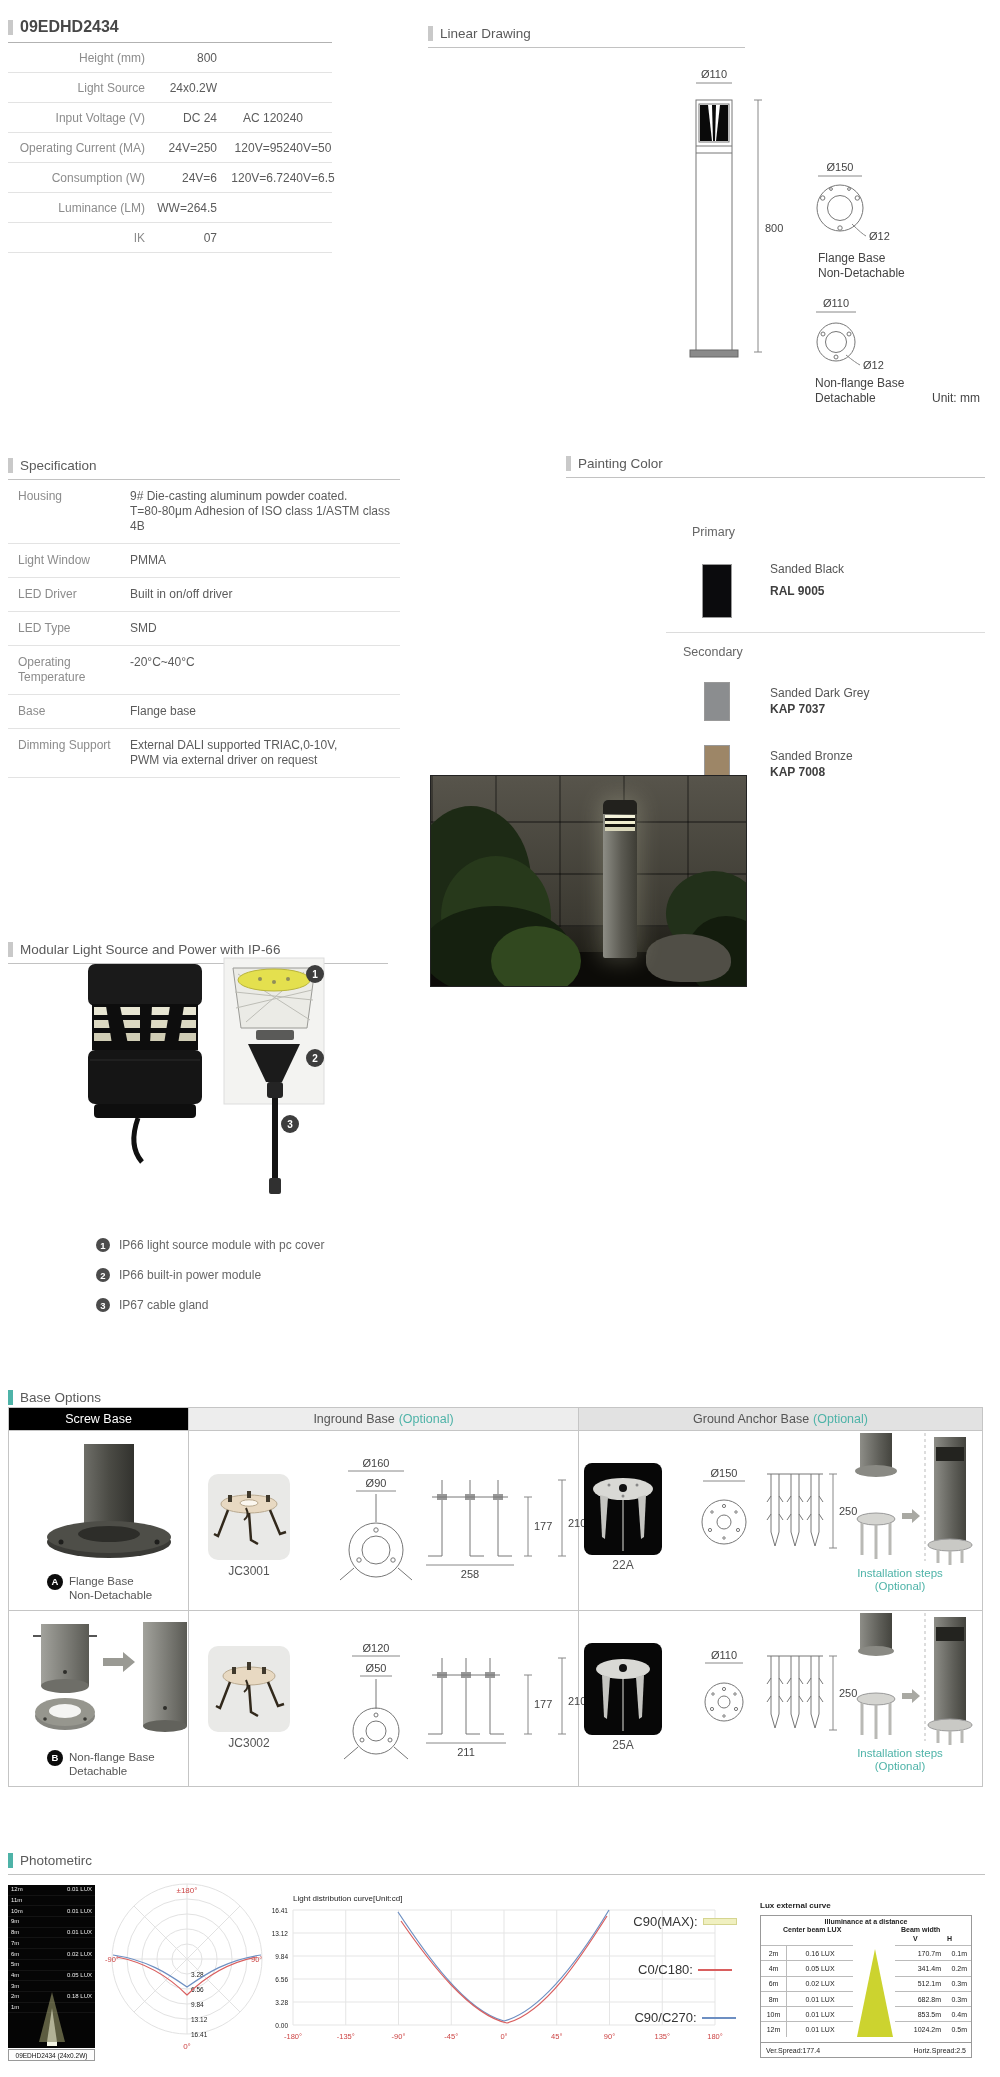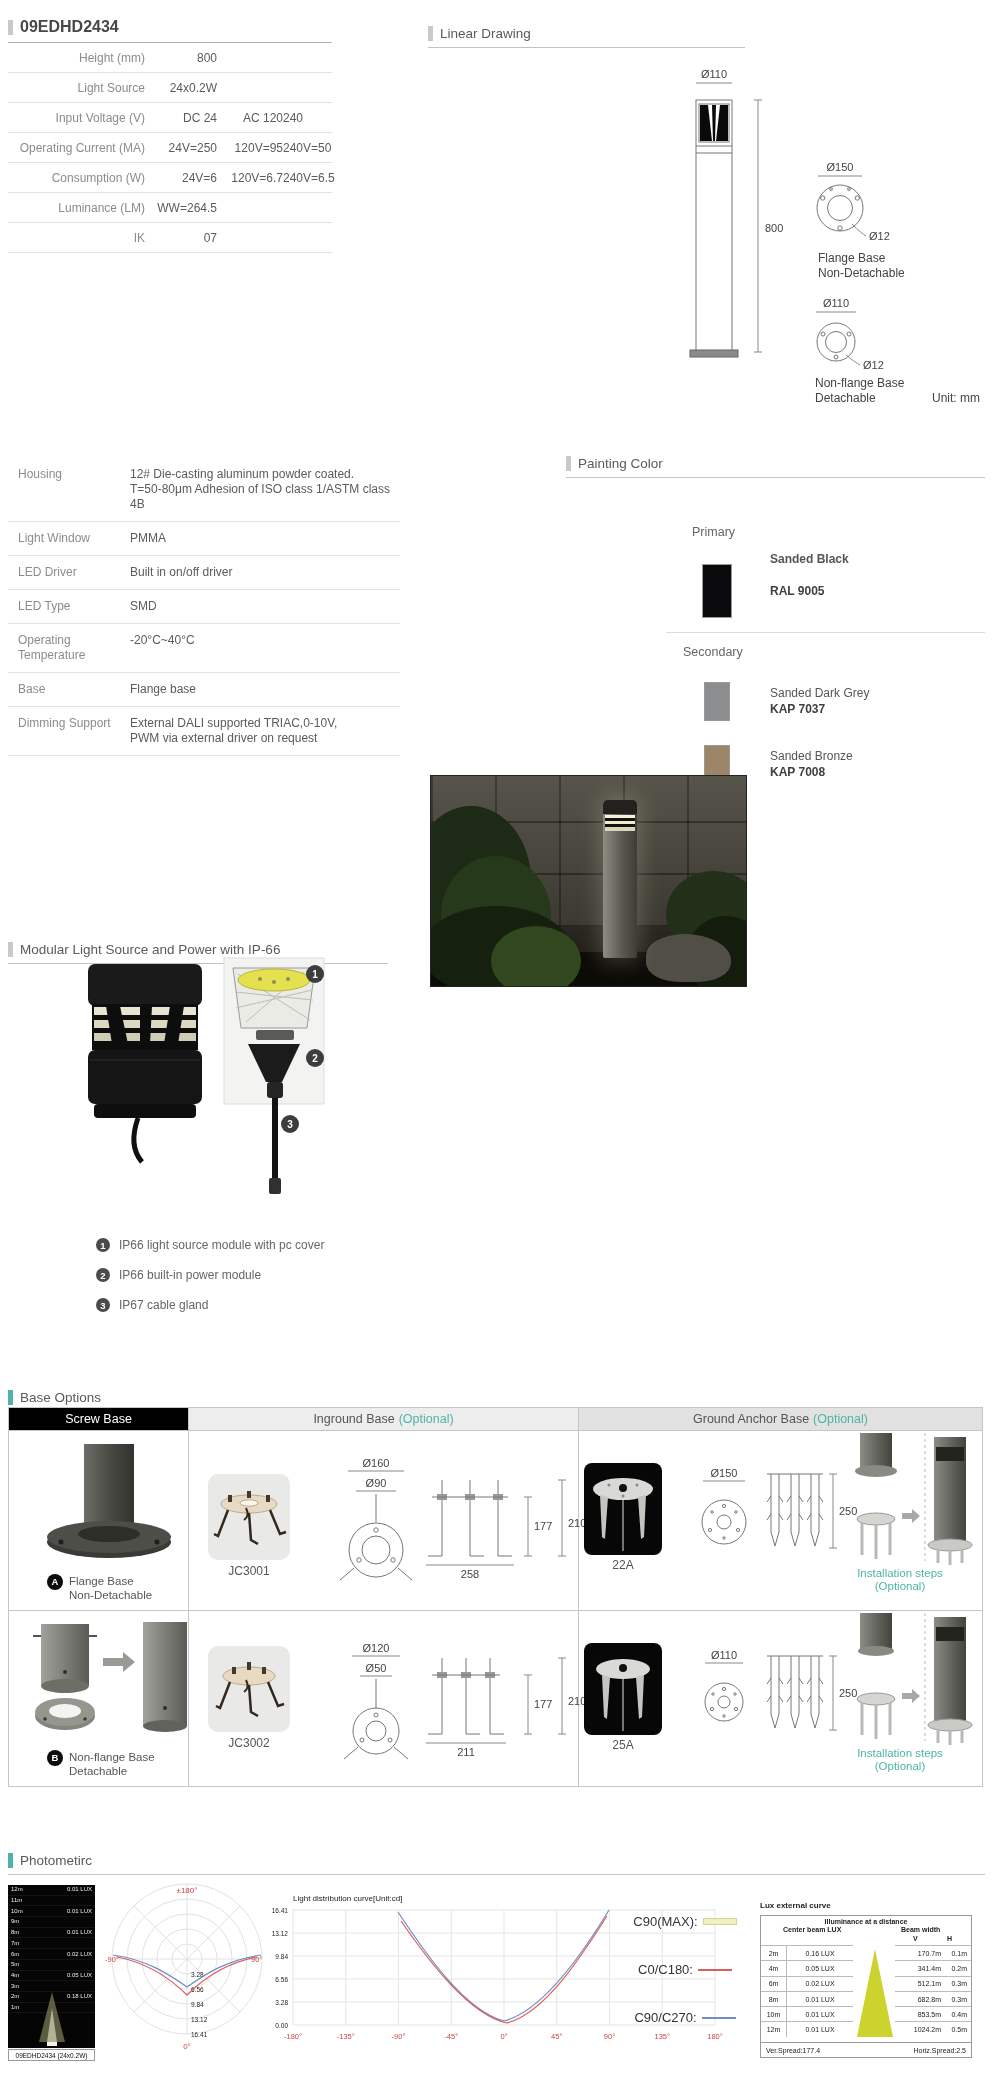--- a/index.html
+++ b/index.html
@@ -219,25 +219,29 @@
         <path d="M418,299 Q428,307 432,309" class="ddim"></path>
         <text x="435" y="313" class="dim-t">Ø12</text>
         <text x="387" y="331" style="font-size:12px;fill:#444;">Non-flange Base</text>
         <text x="387" y="346" style="font-size:12px;fill:#444;">Detachable</text>
       </g>
       <text x="504" y="346" style="font-size:12px;fill:#444;">Unit: mm</text>
     </svg>
   </div>
 
   <div class="abs" style="left:8px;top:458px;width:392px;">
+    <div class="sec-head">
+      <span class="sec-bar"></span>
+      <span class="sec-title">Specification</span>
+    </div>
     <div class="srow">
         <div class="slabel">Housing</div>
         <div class="svalue">
-          <div>12# Die-casting aluminum powder coated.</div>
-          <div>T=50-80μm Adhesion of ISO class 1/ASTM class 4B</div>
+          <div>9# Die-casting aluminum powder coated.</div>
+          <div>T=80-80μm Adhesion of ISO class 1/ASTM class 4B</div>
         </div>
       </div>
     <div class="srow">
         <div class="slabel">Light Window</div>
         <div class="svalue">
           <div>PMMA</div>
         </div>
       </div>
     <div class="srow">
         <div class="slabel">LED Driver</div>
@@ -272,21 +276,21 @@
       </div>
   </div>
 
   <div class="abs" style="left:566px;top:456px;width:419px;height:340px;">
     <div class="sec-head">
       <span class="sec-bar"></span>
       <span class="sec-title">Painting Color</span>
     </div>
     <div class="abs pc-label" style="left:126px;top:69px;">Primary</div>
     <div class="abs" style="left: 136px; top: 108px; width: 28px; height: 52px; border: 1px solid rgb(153, 153, 153); background: rgb(11, 11, 13);"></div>
-    <div class="abs sw-name" style="left:204px;top:96px;font-weight:bold;">Sanded Black</div>
+    <div class="abs sw-name" style="left:204px;top:106px;">Sanded Black</div>
     <div class="abs sw-code" style="left:204px;top:128px;">RAL 9005</div>
     <div class="pc-divider" style="left:100px;top:176px;width:319px;"></div>
     <div class="abs pc-label" style="left:117px;top:189px;">Secondary</div>
     <div class="abs" style="left: 138px; top: 226px; width: 24px; height: 37px; border: 1px solid rgb(153, 153, 153); background: rgb(139, 141, 143);"></div>
     <div class="abs sw-name" style="left:204px;top:230px;">Sanded Dark Grey</div>
     <div class="abs sw-code" style="left:204px;top:246px;">KAP 7037</div>
     <div class="abs" style="left: 138px; top: 289px; width: 24px; height: 32px; border: 1px solid rgb(153, 153, 153); background: rgb(157, 134, 103);"></div>
     <div class="abs sw-name" style="left:204px;top:293px;">Sanded Bronze</div>
     <div class="abs sw-code" style="left:204px;top:309px;">KAP 7008</div>
   </div>

